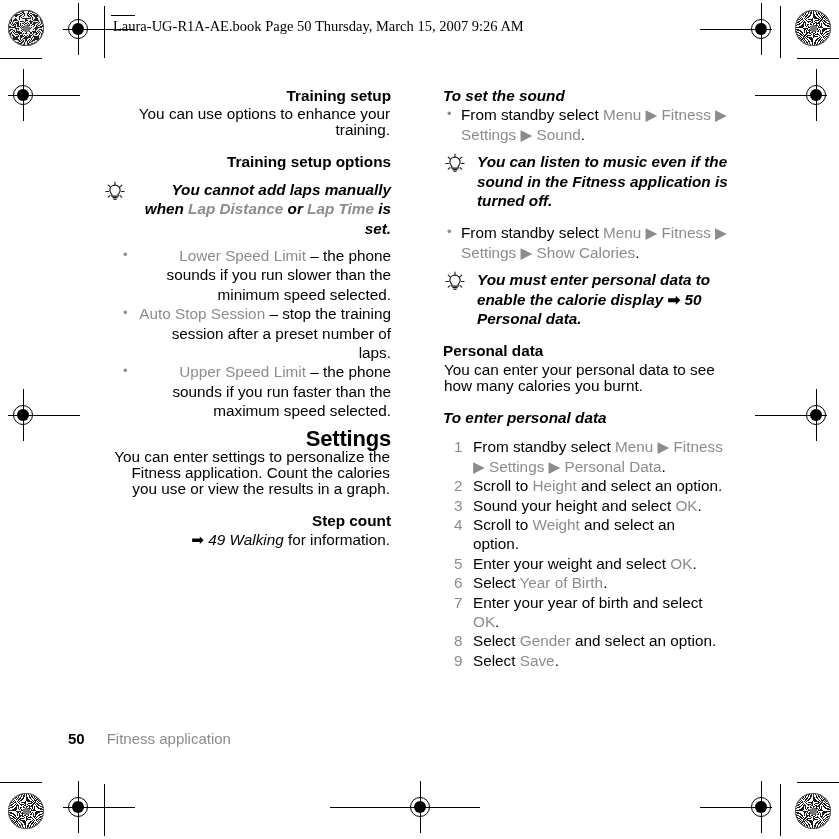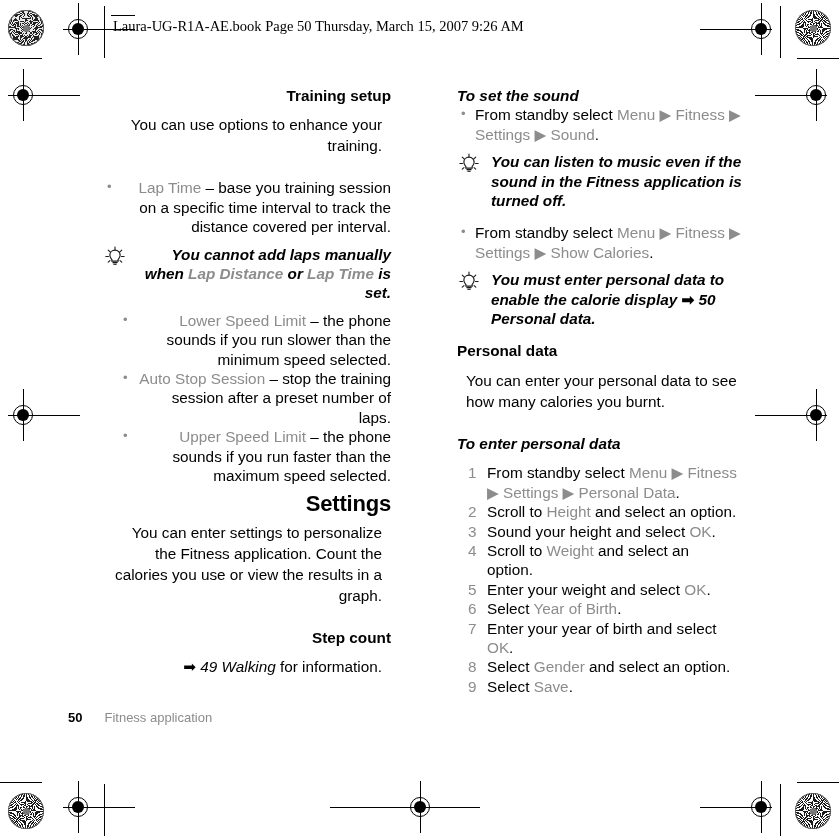--- a/index.html
+++ b/index.html
@@ -97,21 +97,21 @@
     left: 0; top: 86px;
     width: 839px;
   }
   .col {
     position: absolute;
     top: 0;
     font-size: 15.3px;
     line-height: 19.4px;
   }
   .col-left  { left: 103px; width: 288px; text-align: right; }
-  .col-right { left: 457px; width: 292px; }
+  .col-right { left: 443px; width: 292px; }
 
   h2.sec-title {
     font-size: 22px;
     font-weight: bold;
     margin: 0 0 1px 0;
     letter-spacing: -0.2px;
   }
   h3.sub-title {
     font-size: 15.3px;
     font-weight: bold;
@@ -119,22 +119,22 @@
     line-height: 19.4px;
   }
   h3.task-title {
     font-size: 15.3px;
     font-weight: bold;
     font-style: italic;
     margin: 0;
     line-height: 19.4px;
   }
   p.body {
-    margin: 9px;
-    line-height: 21px;
+    margin: 1px;
+    line-height: 16px;
   }
   .gap-s { height: 8px; }
   .gap-m { height: 13px; }
 
   
   ul.bullets {
     list-style: none;
     margin: 0;
     padding: 0;
   }
@@ -190,23 +190,23 @@
     left: 0px; top: 1px;
     width: 24px; height: 22px;
   }
   .ui { color: #8c8c8c; }
   .arrow-ref { font-style: normal; }
   .xref { font-style: italic; }
 
   
   .footer {
     position: absolute;
-    left: 68px; top: 710px;
+    left: 68px; top: 730px;
     width: 400px;
-    font-size: 13px;
+    font-size: 15px;
   }
   .footer .pageno {
     font-weight: bold;
     color: #000;
     margin-right: 22px;
   }
   .footer .chapter { color: #8c8c8c; }
 </style>
 </head>
 <body>
@@ -289,25 +289,23 @@
 
 <div class="content">
 
   <div class="col col-left">
 
     <h3 class="sub-title">Training setup</h3>
     <p class="body">You can use options to enhance your training.</p>
 
     <div class="gap-m"></div>
 
+    <h3 class="sub-title">Training setup options</h3>
 
     <ul class="bullets">
-      <li>
-        <span class="ui">Lap Time</span><span> – base you training session on a specific time interval to track the distance covered per interval.</span>
-      </li>
     </ul>
 
     <div class="gap-s"></div>
 
     <div class="tip">
       <span class="bulb">
         <svg viewBox="0 0 24 24" width="24" height="22" aria-hidden="true">
           <g stroke="#1a1a1a" stroke-width="1.2" stroke-linecap="round" fill="none">
             <line x1="12" y1="1.2" x2="12" y2="4.2"></line>
             <line x1="4.6" y1="4.4" x2="6.7" y2="6.4"></line>

